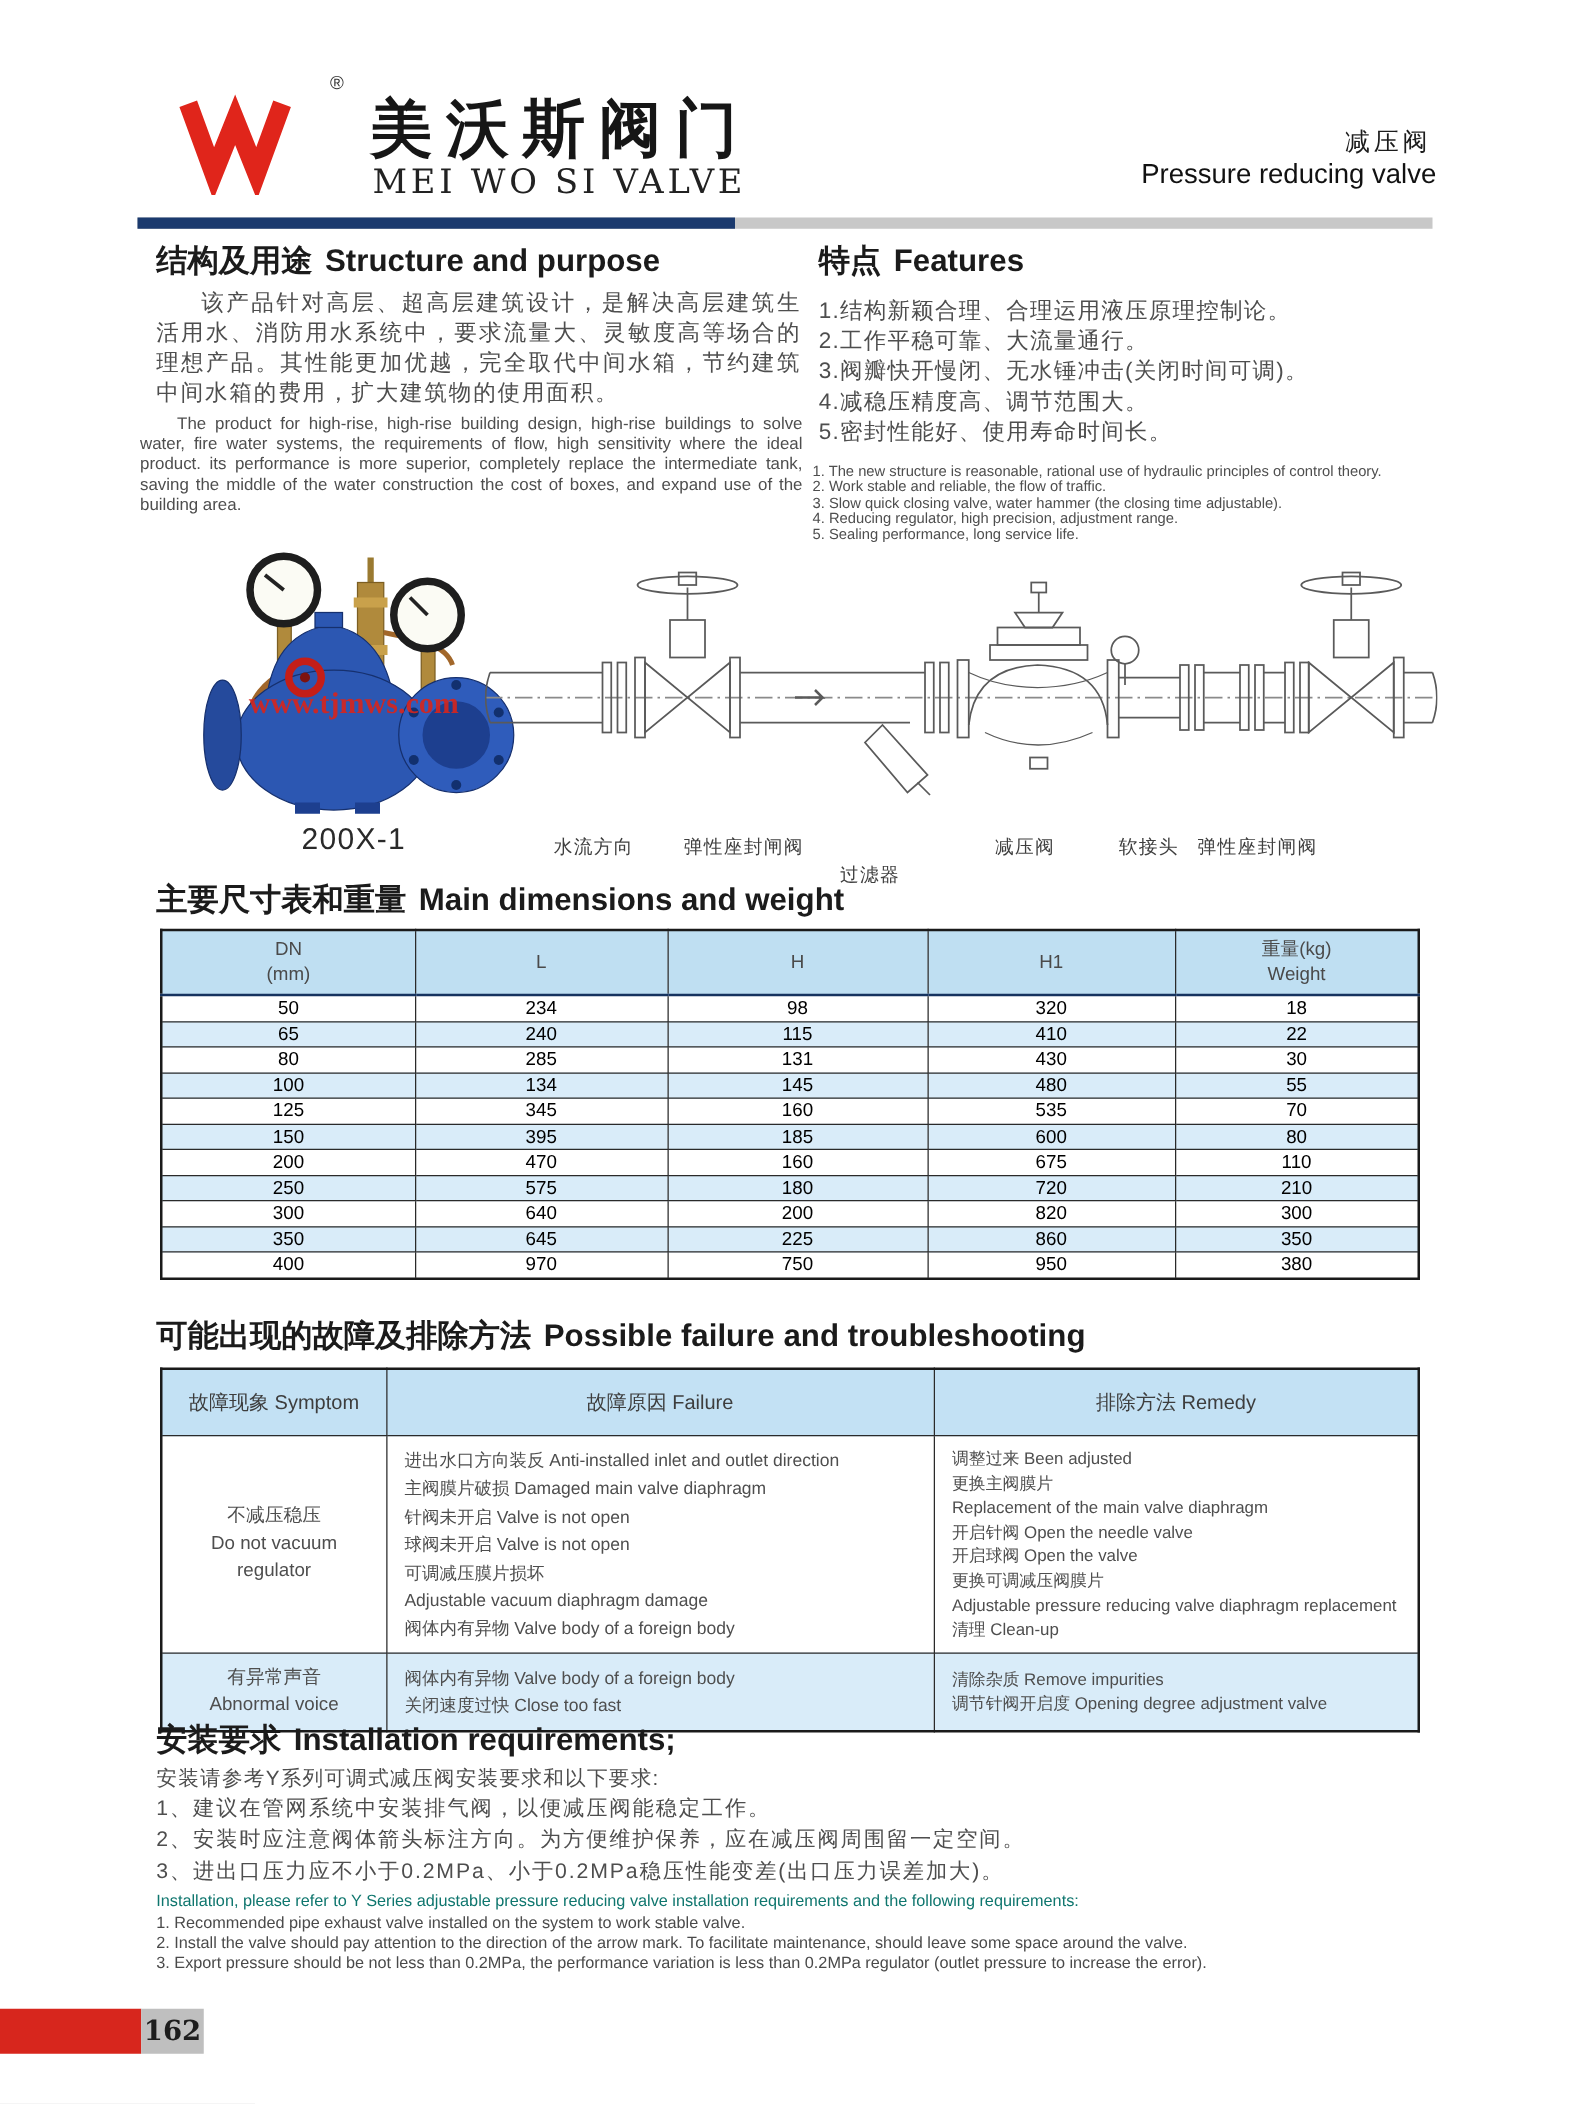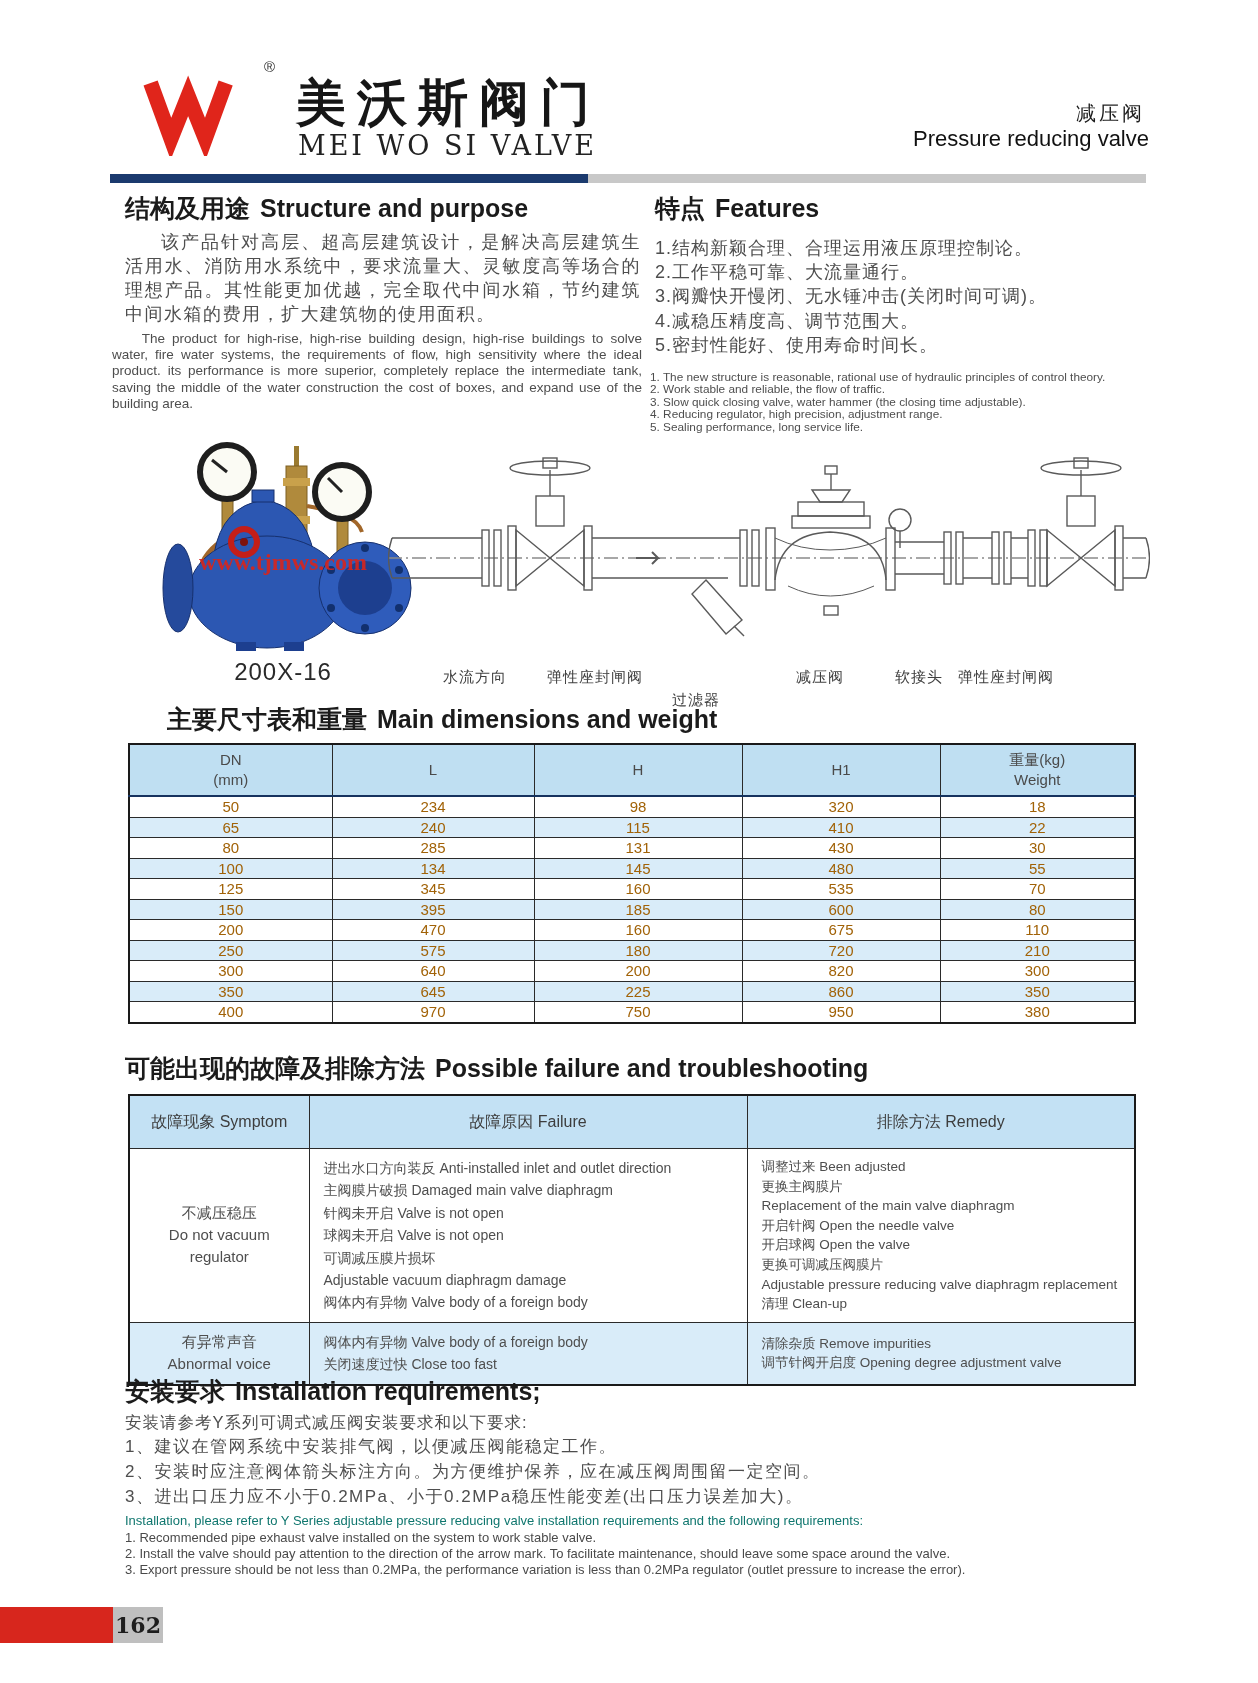--- a/index.html
+++ b/index.html
@@ -29,21 +29,21 @@
 
   
   .model{font-size:24px;color:#2a2a2a;letter-spacing:1px;}
   .diag-label{font-size:15px;color:#3f3f3f;letter-spacing:1px;white-space:nowrap;}
 
   
   table.dims{border-collapse:collapse;table-layout:fixed;width:1006px;border:2px solid #1a1a1a;}
   table.dims th{background:#bfdff2;font-weight:normal;font-size:15px;color:#4a4a4a;
                 border:1px solid #2a2a2a;border-bottom:2px solid #16335f;height:48px;
                 white-space:pre-line;text-align:center;line-height:20px;}
-  table.dims td{border:1px solid #2a2a2a;height:19.5px;font-size:15px;color:#a16207;text-align:center;padding:0;}
+  table.dims td{border:1px solid #2a2a2a;height:19.5px;font-size:15px;color:#000000;text-align:center;padding:0;}
   table.dims tr.alt td{background:#d9ecf9;}
 
   
   table.faults{border-collapse:collapse;table-layout:fixed;width:1006px;border:2px solid #1a1a1a;}
   table.faults th{background:#c3e1f4;font-weight:normal;font-size:16px;color:#3d3d3d;
                   border:1px solid #2a2a2a;height:50px;text-align:center;}
   table.faults td{border:1px solid #2a2a2a;vertical-align:middle;color:#4e4e4e;}
   td.symptom{text-align:center;font-size:15px;line-height:22px;white-space:pre-line;}
   td.failure{font-size:14px;line-height:22.4px;white-space:pre-line;padding:8px 6px 8px 14px;}
   td.remedy{font-size:13.5px;line-height:19.6px;white-space:pre-line;padding:6px 6px 6px 14px;}
@@ -142,21 +142,21 @@
 
       <circle cx="92" cy="122" r="13" fill="none" stroke="#c41e18" stroke-width="6"></circle>
       <circle cx="92" cy="122" r="4" fill="#7e120e"></circle>
 
       <rect x="84" y="222" width="20" height="9" fill="#1d3f8f"></rect>
       <rect x="132" y="222" width="20" height="9" fill="#1d3f8f"></rect>
 
       <text x="131" y="150" text-anchor="middle" font-size="24" fill="#d8251c" opacity="0.9" font-family="Liberation Serif, serif" font-weight="bold">www.tjmws.com</text>
     </svg>
   </div>
-  <div class="abs model" style="left:152px;top:658px;width:262px;text-align:center;">200X-16</div>
+  <div class="abs model" style="left:152px;top:658px;width:262px;text-align:center;">200X-1</div>
 
   <div class="abs" style="left:388px;top:430px;width:762px;height:218px;">
     <svg width="762" height="218" viewBox="0 0 762 218" stroke="#5a5a5a" stroke-width="1.4" fill="none">
 
       <line x1="0" y1="128" x2="762" y2="128" stroke-dasharray="14 4 2 4" stroke="#8a8a8a"></line>
 
       <path d="M4 108 H94 M4 148 H94 M4 108 Q-3 128 4 148"></path>
 
       <rect x="94" y="100" width="7" height="56"></rect>
         <rect x="106" y="100" width="7" height="56"></rect>
@@ -216,21 +216,21 @@
     </svg>
   </div>
 
   <div class="abs diag-label" style="left:443px;top:668px;">水流方向</div>
   <div class="abs diag-label" style="left:547px;top:668px;">弹性座封闸阀</div>
   <div class="abs diag-label" style="left:672px;top:691px;">过滤器</div>
   <div class="abs diag-label" style="left:796px;top:668px;">减压阀</div>
   <div class="abs diag-label" style="left:895px;top:668px;">软接头</div>
   <div class="abs diag-label" style="left:958px;top:668px;">弹性座封闸阀</div>
 
-  <div class="abs sec-title" style="left:125px;top:703px;margin-left:42px;">
+  <div class="abs sec-title" style="left:125px;top:703px;">
     <span>主要尺寸表和重量</span><span class="en">Main dimensions and weight</span>
   </div>
   <table class="dims abs" style="left:128px;top:743px;">
     <colgroup>
         <col style="width:203px">
         <col style="width:202px">
         <col style="width:208px">
         <col style="width:198px">
         <col style="width:195px">
       </colgroup>

